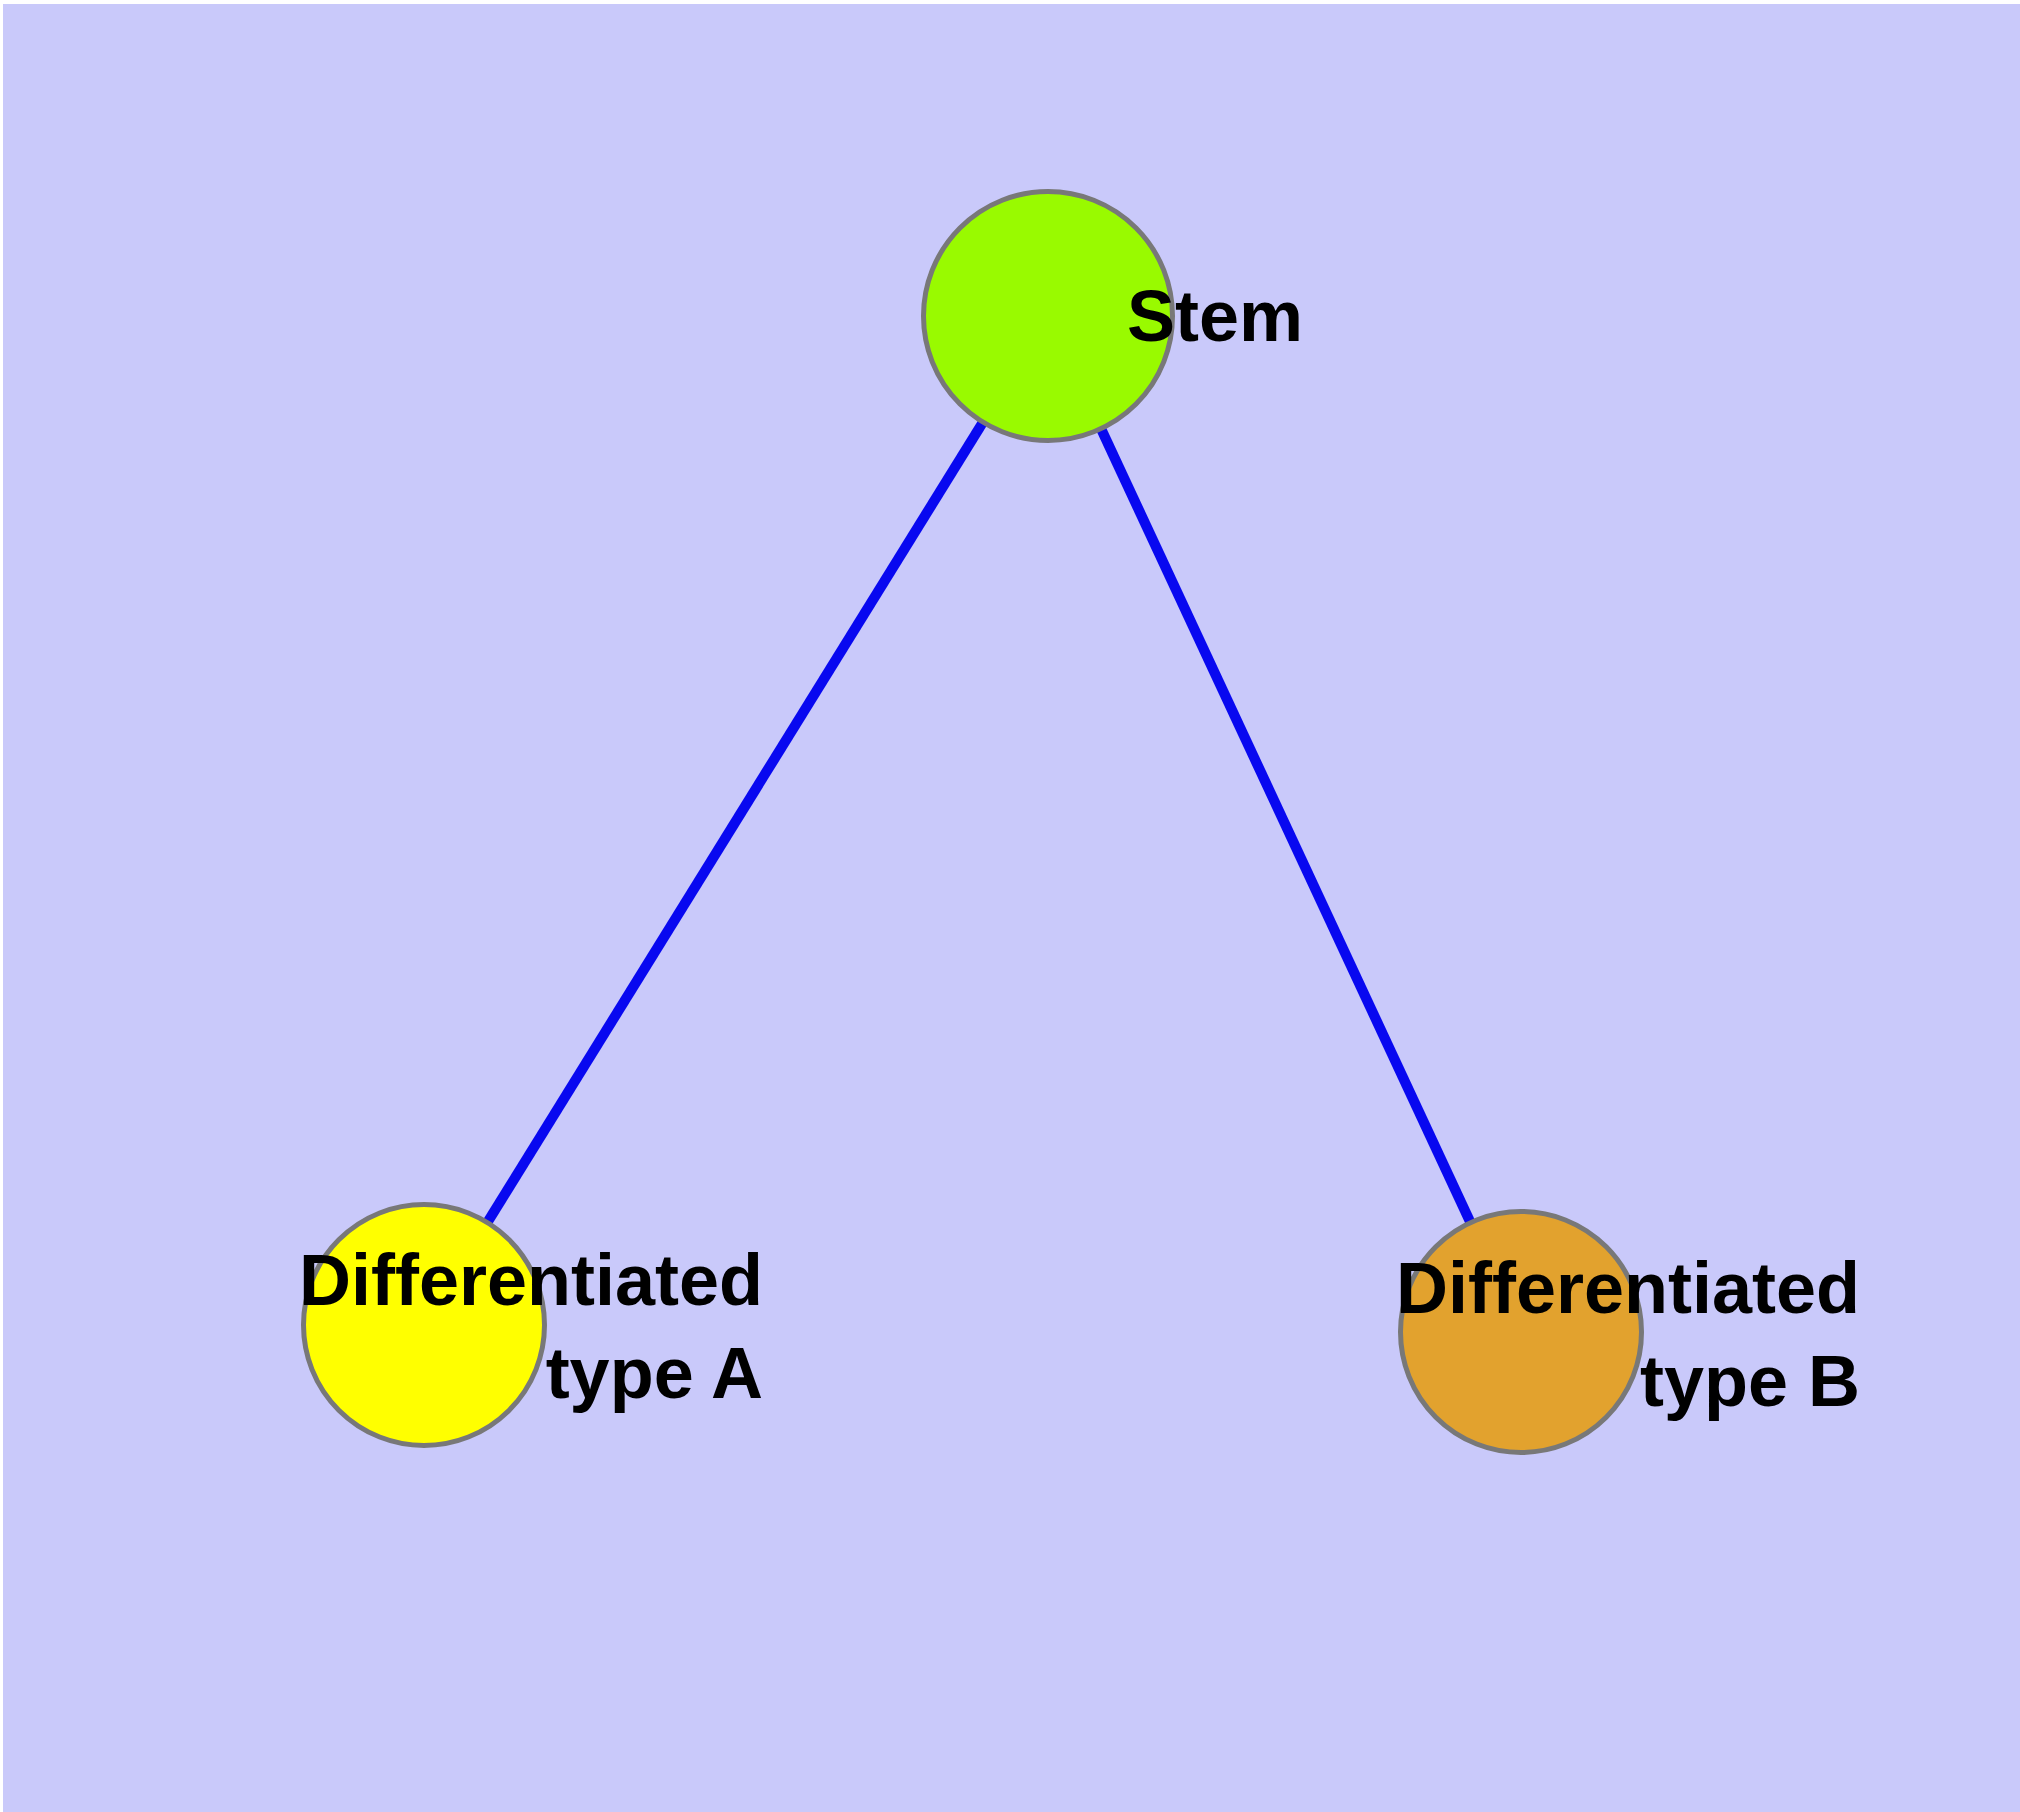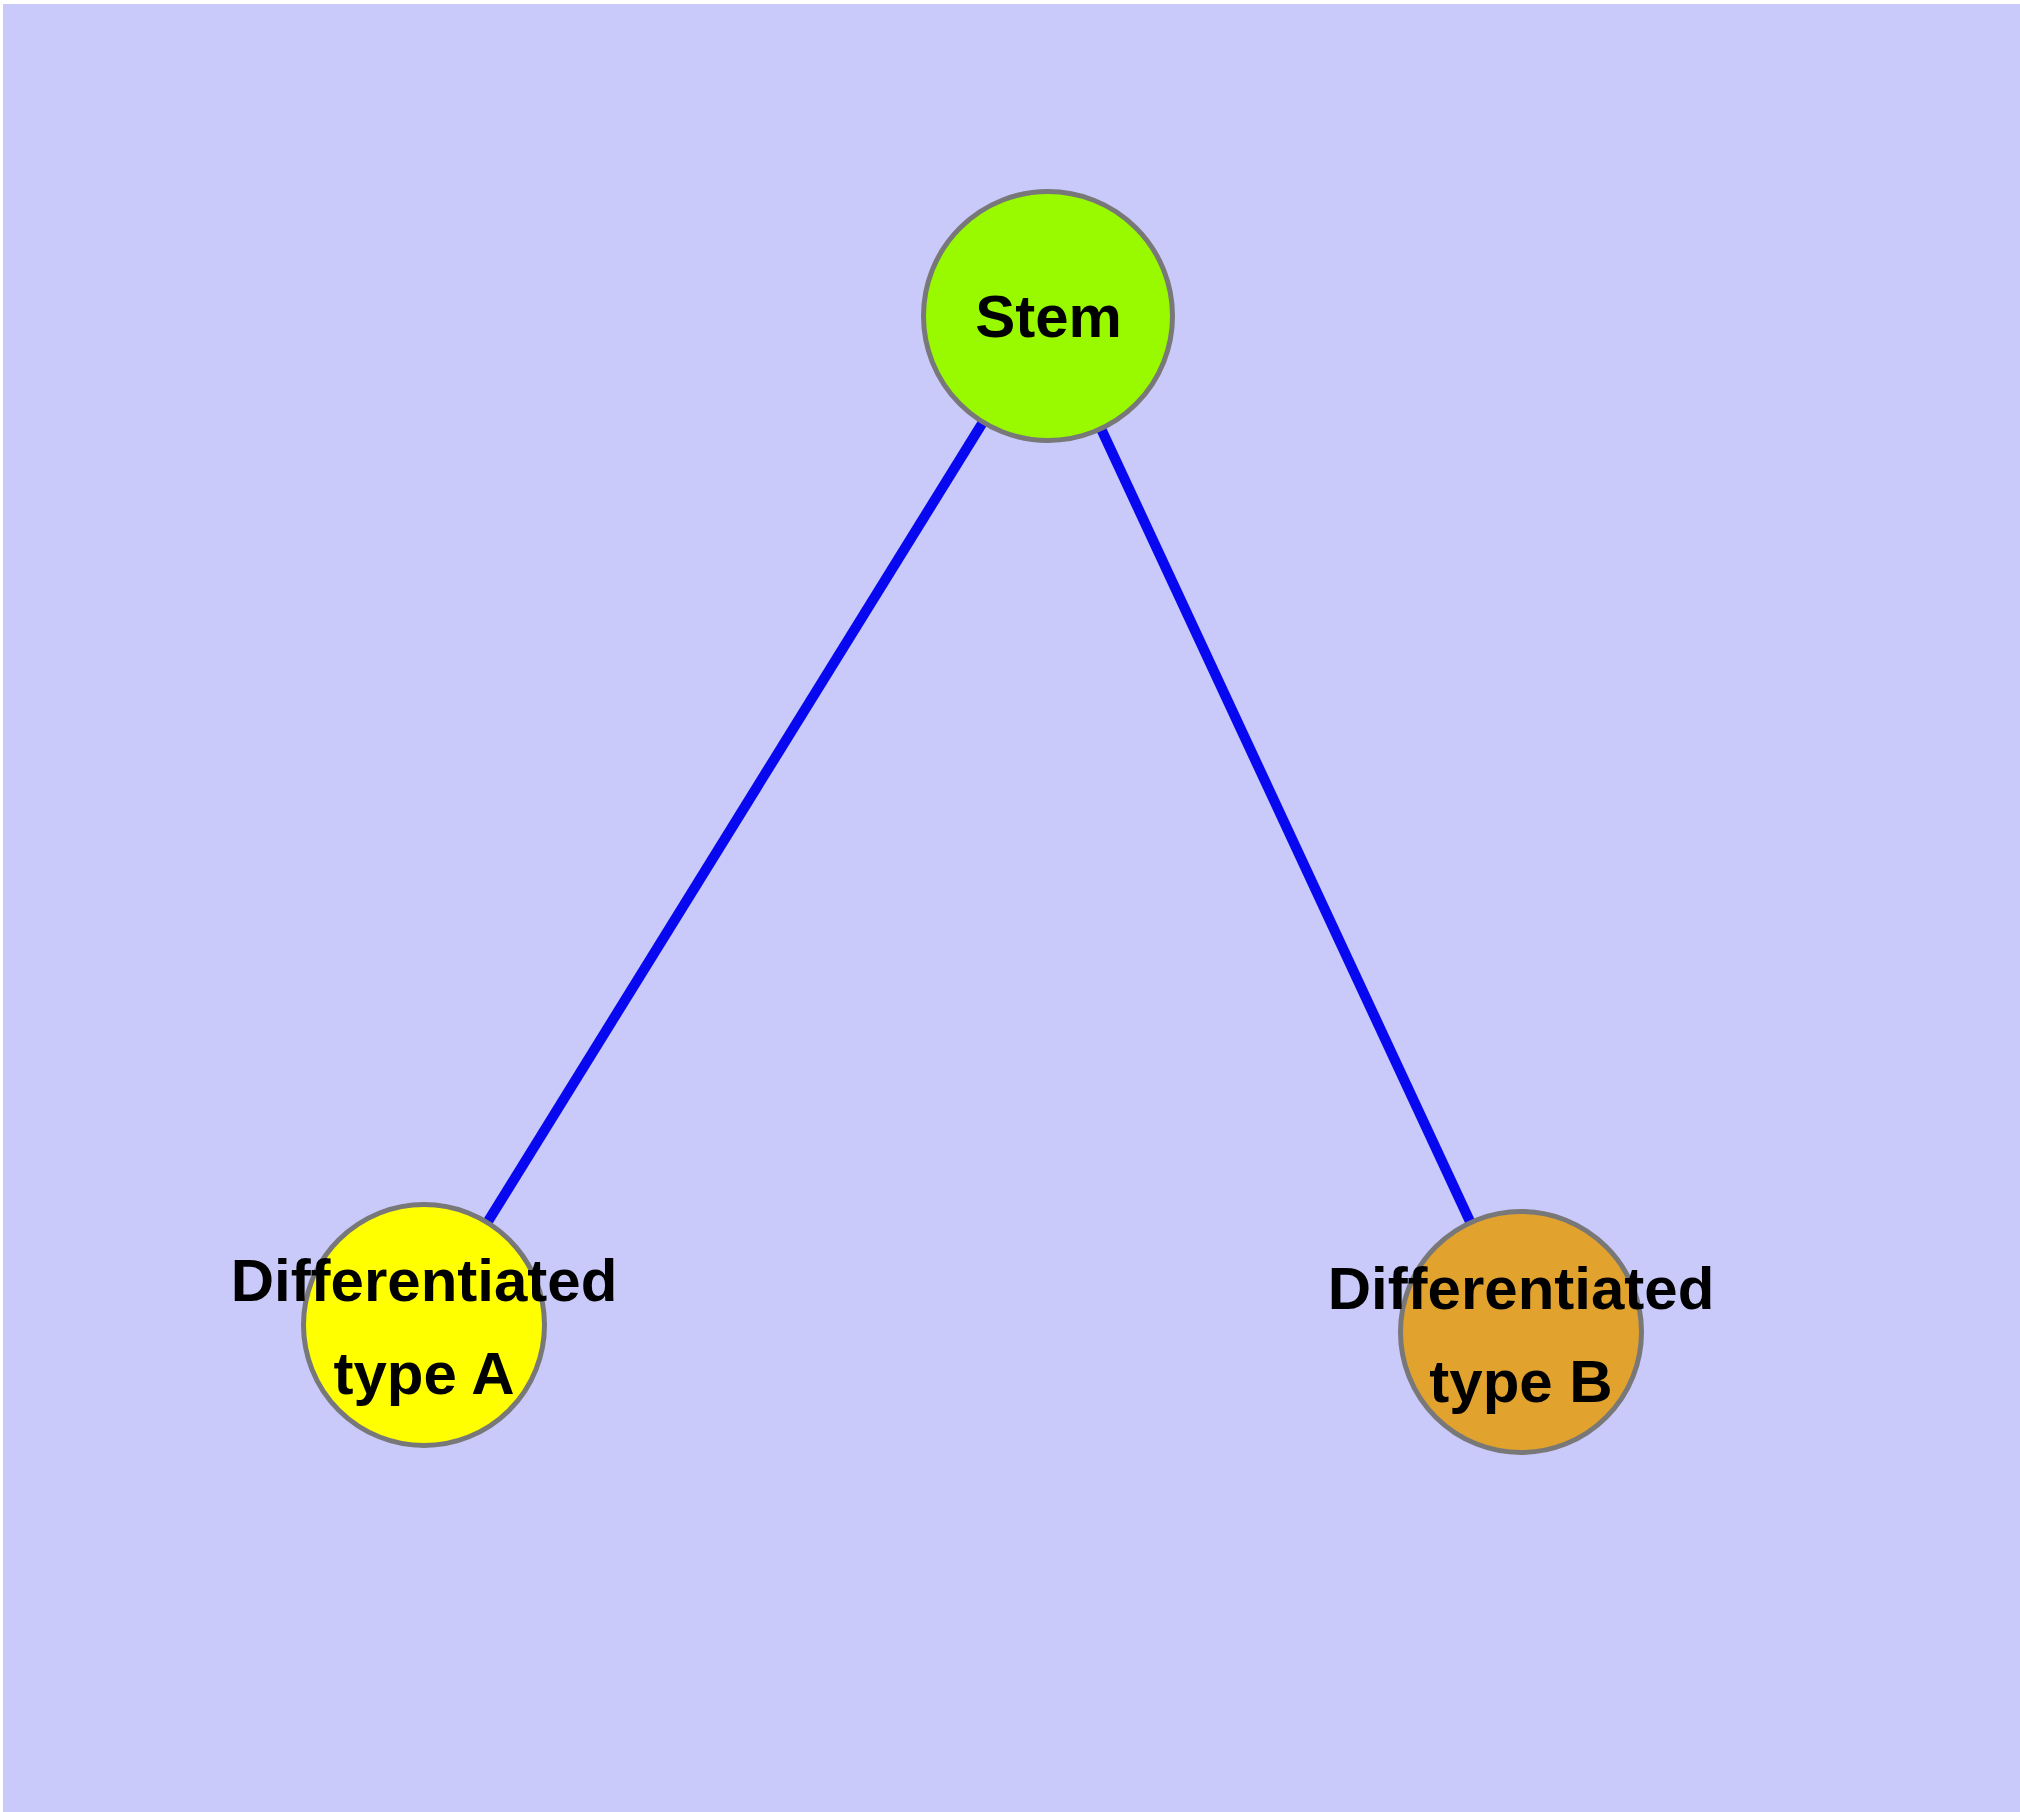--- a/index.html
+++ b/index.html
@@ -47,23 +47,23 @@
   .node-b {
     left: 1398px;
     top: 1209px;
     width: 246px;
     height: 246px;
   }
   .label {
     position: absolute;
     color: #000000;
     font-weight: bold;
-    font-size: 60px;
+    font-size: 72px;
     line-height: 93px;
-    text-align: center;
+    text-align: right;
     white-space: pre-line;
   }
   .label-stem {
     left: 794px;
     top: 270px;
     width: 509px;
   }
   .label-a {
     left: 85px;
     top: 1234px;

